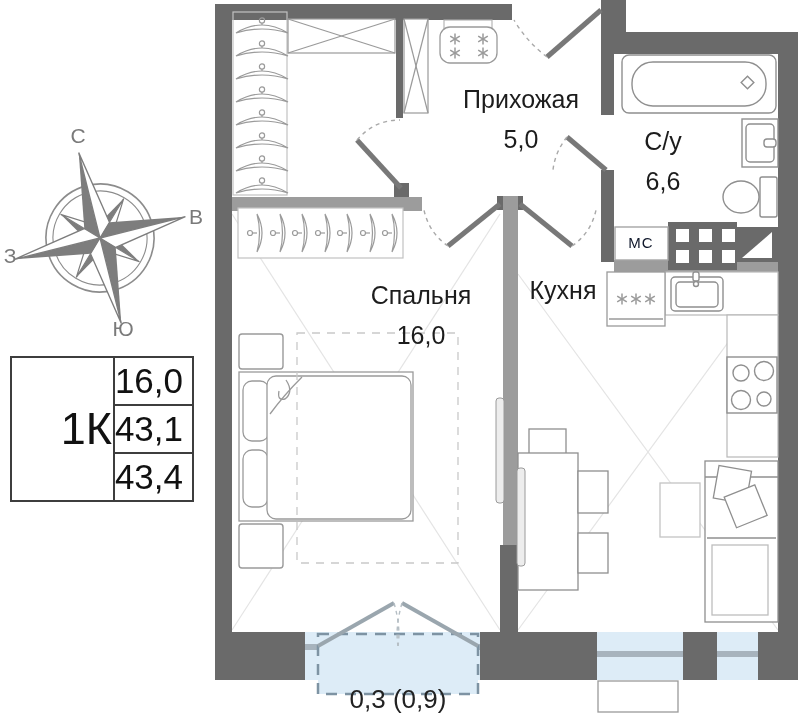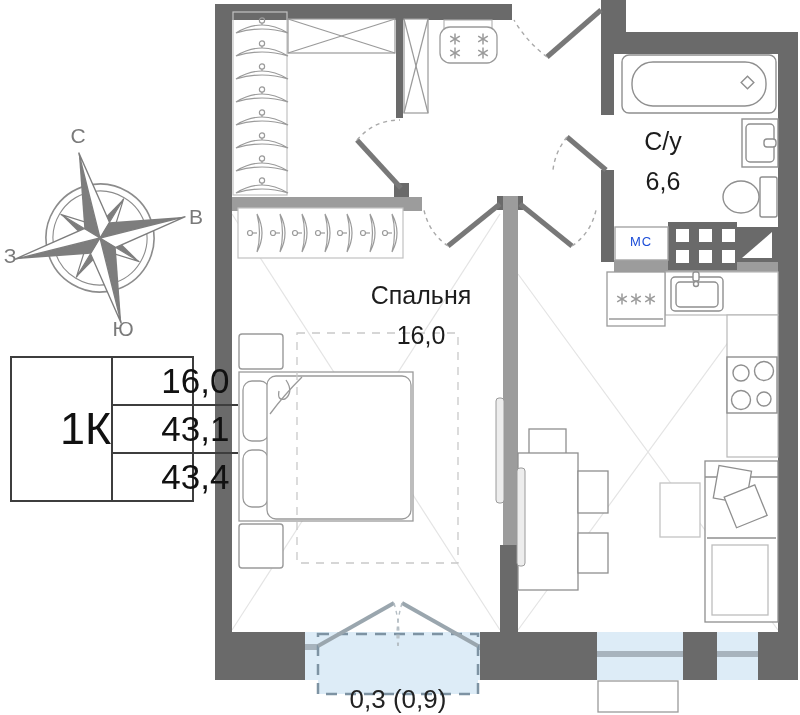--- a/index.html
+++ b/index.html
@@ -2,31 +2,31 @@
 <html><head>
 <meta charset="utf-8">
 <style>
   html,body{margin:0;padding:0;background:#ffffff;}
   #root{position:relative;width:800px;height:715px;background:#ffffff;overflow:hidden;
         font-family:"Liberation Sans","DejaVu Sans",sans-serif;}
   #plan-svg{position:absolute;left:0;top:0;}
   .room-label{position:absolute;transform:translateX(-50%);text-align:center;
               font-size:25px;line-height:40px;color:#1c1c1c;white-space:nowrap;}
   .balcony-label{position:absolute;transform:translateX(-50%);font-size:26px;color:#222;white-space:nowrap;}
-  .mc-label{position:absolute;transform:translateX(-50%);font-size:13px;color:#1d4ed8;letter-spacing:1px;}
+  .mc-label{position:absolute;transform:translateX(-50%);font-size:15px;color:#0f172a;letter-spacing:1px;}
   .compass-letter{position:absolute;transform:translate(-50%,0);font-size:21px;color:#7a7a7a;}
   
   .info-table{position:absolute;left:10px;top:356px;width:184px;height:146px;
               border:2px solid #3d3d3d;display:flex;background:#fff;box-sizing:border-box;}
   .info-table .type-cell{width:82px;border-right:2px solid #3d3d3d;display:flex;
               align-items:center;justify-content:center;font-size:45px;color:#111;margin-left:48px;}
   .info-table .vals{flex:1;display:flex;flex-direction:column;}
   .info-table .vals .val{flex:1;display:flex;align-items:center;justify-content:flex-end;
               padding-right:9px;font-size:35px;color:#111;border-bottom:2px solid #3d3d3d;box-sizing:border-box;}
-  .info-table .vals .val:last-child{border-bottom:none;padding-left:48px;}
+  .info-table .vals .val:last-child{border-bottom:none;}
 </style>
 </head>
 <body>
 
 <div id="root">
 
 <svg id="plan-svg" width="800" height="715" viewBox="0 0 800 715">
   <defs>
 
     <g id="hgrF">
@@ -285,27 +285,32 @@
 
 <div class="info-table">
   <div class="type-cell">1К</div>
   <div class="vals">
     <div class="val">16,0</div>
     <div class="val">43,1</div>
     <div class="val">43,4</div>
   </div>
 </div>
 
+<div class="room-label" style="left:521px;top:79px;">
+  <div>Прихожая</div>
+  <div>5,0</div>
+</div>
 <div class="room-label" style="left:663px;top:121px;">
   <div>С/у</div>
   <div>6,6</div>
 </div>
 <div class="room-label" style="left:421px;top:275px;">
   <div>Спальня</div>
   <div>16,0</div>
 </div>
 <div class="room-label" style="left:563px;top:270px;">
+  <div>Кухня</div>
 </div>
 
 <div class="balcony-label" style="left:398px;top:648px;margin-top:36px;">0,3 (0,9)</div>
 <div class="mc-label" style="left:641px;top:234px;">МС</div>
 
 </div>
 
 </body></html>

